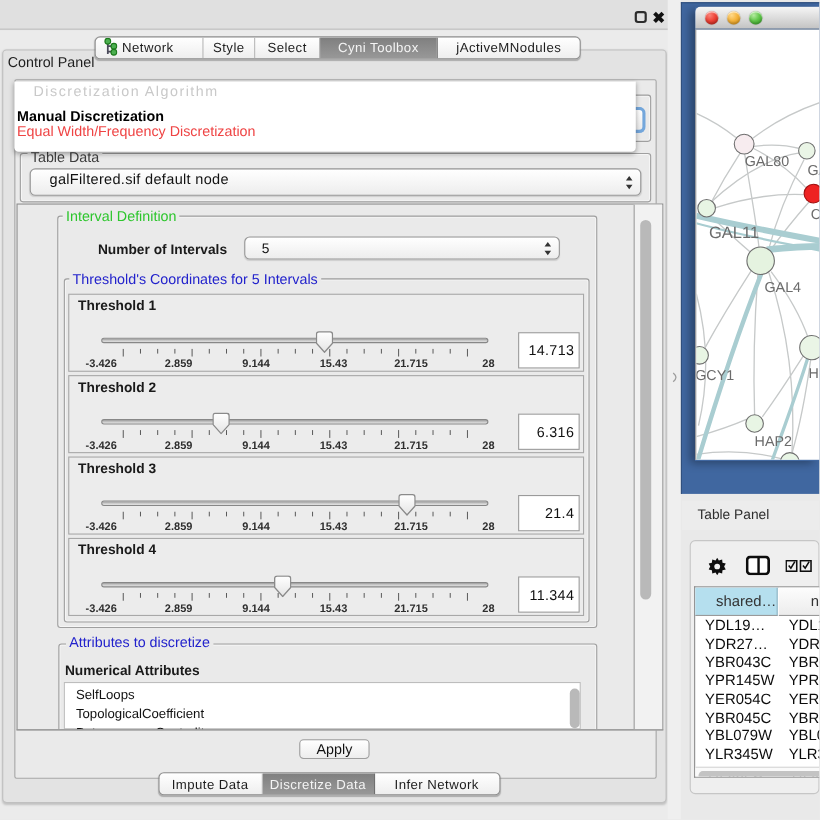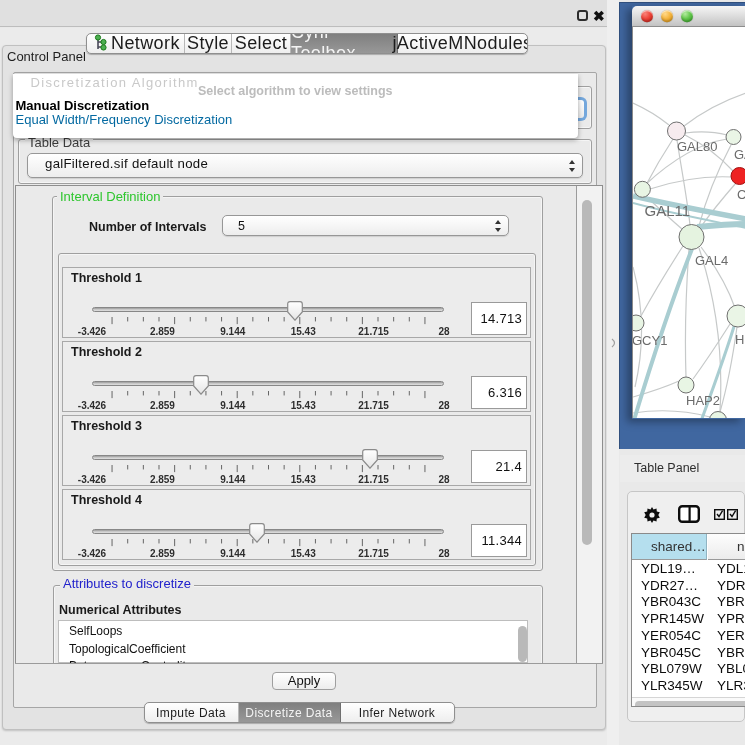--- a/index.html
+++ b/index.html
@@ -12,21 +12,21 @@
 #titlebar .t { position:absolute; left:7px; top:7px; font-size:13px; color:#1e1e1e;margin-top:42px; }
 #float-ico { position:absolute; left:577px; top:10px; width:11px; height:11px; border:2px solid #2c2c2c; border-radius:3px; }
 #close-ico { position:absolute; left:593px; top:8px; font-size:14px; font-weight:bold; color:#111; }
 
 #cp-under { left:0; top:28px; width:616px; height:717px; background:#ebebeb; }
 #bigpane { left:2px; top:45px; width:604px; height:685px; background:#e3e3e3; border:1px solid #c0c0c0; border-radius:4px; box-shadow:0 1px 2px rgba(0,0,0,0.18); }
 #content { left:13px; top:72px; width:584px; height:636px; background:#eaeaea; border:1px solid #a6a6a6; border-radius:2px; }
 
 
 .seg { display:flex; border:1px solid #8f8f8f; border-radius:5px; background:linear-gradient(#ffffff,#eeeeee); box-shadow:0 1px 1px rgba(0,0,0,0.25); overflow:hidden; }
-.seg .s { display:flex; align-items:center; justify-content:center; font-size:18px; letter-spacing:0.4px; color:#1c1c1c; border-right:1px solid #b8b8b8; }
+.seg .s { display:flex; align-items:center; justify-content:center; font-size:12px; letter-spacing:0.4px; color:#1c1c1c; border-right:1px solid #b8b8b8; }
 .seg .s:last-child { border-right:none; }
 .seg .sel { background:linear-gradient(#7f7f7f,#989898); color:#f4f4f4; border-right-color:#6f6f6f; }
 #toptabs { left:86px; top:32.5px; height:21px; }
 #bottabs { left:143.5px; top:702px; height:21px; }
 #bottabs .s { font-size:12px; }
 
 
 .group { position:absolute; border:1px solid #9f9f9f; border-radius:3px; box-shadow:inset 0 0 0 1px rgba(255,255,255,0.5); }
 .gtitle { position:absolute; font-size:13px; color:#3d3d3d; background:#eaeaea; padding:0 3px; }
 
@@ -42,21 +42,21 @@
 .thumb { position:absolute; top:33px; width:16px; height:20px; }
 .tfield { position:absolute; left:408px; top:34px; width:56px; height:33px; background:#fff; border:1.5px solid #9a9a9a; font-size:13px; color:#111; text-align:right; padding:8px 4px 0 0; letter-spacing:0.3px; }
 .ticks { position:absolute; left:29px; top:49px; width:353px; height:8px; }
 .tlabels { position:absolute; left:29px; top:58px; width:353px; height:10px; font-size:10px; font-weight:bold; color:#2e2e2e;padding-left:16px; }
 .tlabels span { position:absolute; transform:translateX(-50%); white-space:nowrap; }
 
 
 #popup { left:12.5px; top:74px; width:565.5px; height:64px; background:#ffffff; border-radius:0 0 4px 4px; box-shadow:0 2px 5px rgba(0,0,0,0.35); }
 #popup .r1 { position:absolute; left:0; right:0; top:10px; text-align:center; color:#bcbcbc; font-size:12.5px; font-weight:bold; }
 #popup .r2 { position:absolute; left:3px; top:23.5px; font-size:13px; font-weight:bold; color:#000; }
-#popup .r3 { position:absolute; left:3px; top:38px; font-size:13px; color:#0369a1; }
+#popup .r3 { position:absolute; left:3px; top:38px; font-size:13px; color:#ef4444; }
 
 
 .vsb-thumb { position:absolute; background:#b9b9b9; border-radius:5px; }
 
 
 #rightstrip { left:607px; top:0; width:12px; height:745px; background:#efefef; }
 #blueframe { left:619px; top:2px; width:126px; height:447px; background:#4067a0; border-left:1px solid #31507e; border-top:1px solid #31507e; }
 #netwin { left:632px; top:6px; width:113px; height:413px; box-shadow:-5px 3px 8px rgba(0,0,0,0.35); }
 #nettitle { width:113px; height:21px; background:linear-gradient(#f6f6f6,#c3c3c3); border-radius:5px 0 0 0; border-bottom:1px solid #8d8d8d; position:relative; }
 .tl { position:absolute; top:50%; transform:translateY(-50%); width:11.5px; height:11.5px; border-radius:50%; box-shadow:inset 0 1px 1px rgba(255,255,255,0.7), inset 0 -2px 2px rgba(0,0,0,0.18), 0 0 1px rgba(0,0,0,0.45); }
@@ -118,20 +118,21 @@
 
   <div class="abs" style="left:72px; top:33px; font-size:12.5px; font-weight:bold; color:#1a1a1a;">Number of Intervals</div>
   <div class="combo" style="left:205px; top:28px; width:287px; height:21px;">
     <div class="v">5</div>
     <svg class="updown" viewBox="0 0 8 14">
         <path d="M1 5 L4 1 L7 5 Z M1 9 L4 13 L7 9 Z" fill="#333"></path>
       </svg>
   </div>
 
   <div class="group" style="left:41px; top:66px; width:478px; height:313px;"></div>
+  <div class="gtitle" style="left:46px; top:59px; color:#2222cc;">Threshold's Coordinates for 5 Intervals</div>
 
   <div class="thp" style="top:79.5px;" id="th1">
       <div class="tt">Threshold 1</div>
       <div class="track"></div>
       <svg class="ticks" width="353" height="9" viewBox="0 0 353 9">
         <line x1="0.5" y1="0" x2="0.5" y2="8" stroke="#555" stroke-width="1"></line>
         <line x1="18.1" y1="0" x2="18.1" y2="5" stroke="#555" stroke-width="1"></line>
         <line x1="35.7" y1="0" x2="35.7" y2="5" stroke="#555" stroke-width="1"></line>
         <line x1="53.300000000000004" y1="0" x2="53.300000000000004" y2="5" stroke="#555" stroke-width="1"></line>
         <line x1="70.9" y1="0" x2="70.9" y2="8" stroke="#555" stroke-width="1"></line>
@@ -311,21 +312,20 @@
   <div class="gtitle" style="left:43px; top:389px; color:#2222cc;">Attributes to discretize</div>
   <div class="abs" style="left:42px; top:416px; font-size:12.5px; font-weight:bold; color:#1a1a1a;">Numerical Attributes</div>
   <div class="abs" style="left:41px; top:433px; width:470px; height:43px; background:#ffffff; border:1px solid #bdbdbd; font-size:12px; color:#111;">
     <div style="padding:2px 0 0 10px; line-height:17.7px;">SelfLoops<br>TopologicalCoefficient<br>BetweennessCentrality</div>
     <div class="vsb-thumb" style="left:459px; top:5px; width:9px; height:36px;"></div>
   </div>
 </div>
 
 <div class="abs" id="popup">
   <div style="position:absolute; left:18px; top:1px; font-size:13px; letter-spacing:1.35px; color:#c9c9c9; white-space:nowrap;">Discretization Algorithm</div>
-  <div class="r1">Select algorithm to view settings</div>
   <div class="r2">Manual Discretization</div>
   <div class="r3">Equal Width/Frequency Discretization</div>
 </div>
 
 <div class="abs" style="left:15px; top:663px; width:588px; height:1px; background:#9b9b9b;"></div>
 <div class="abs" style="left:272px; top:672px; width:64px; height:18px; background:linear-gradient(#ffffff,#ededed); border:1px solid #9f9f9f; border-radius:4px; font-size:13px; color:#111; text-align:center; line-height:16px;">Apply</div>
 
 <div class="abs seg" id="bottabs">
   <div class="s" style="width:94px;">Impute Data</div>
   <div class="s sel" style="width:102px;">Discretize Data</div>

